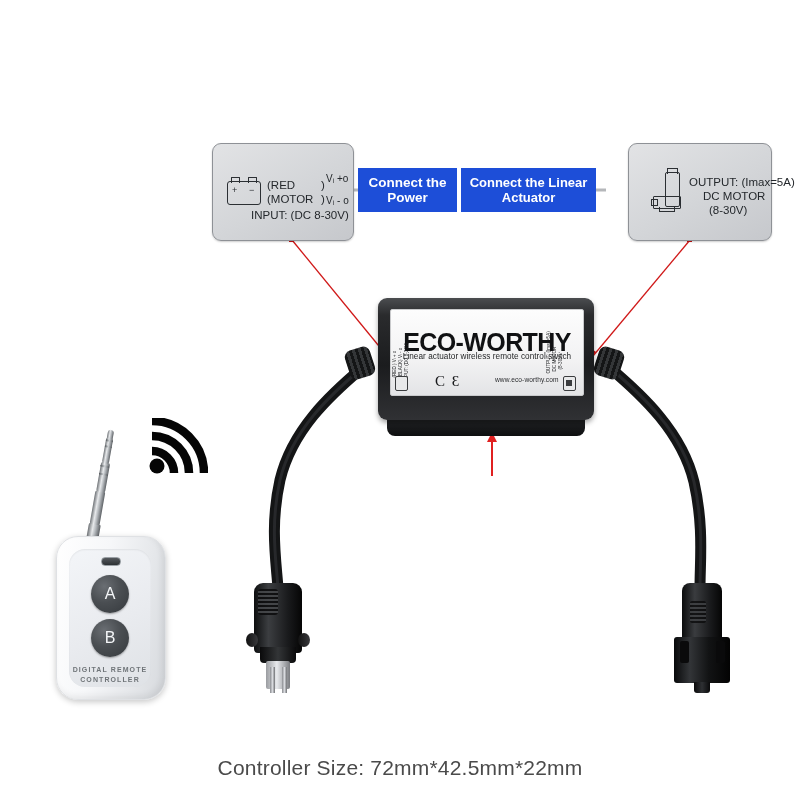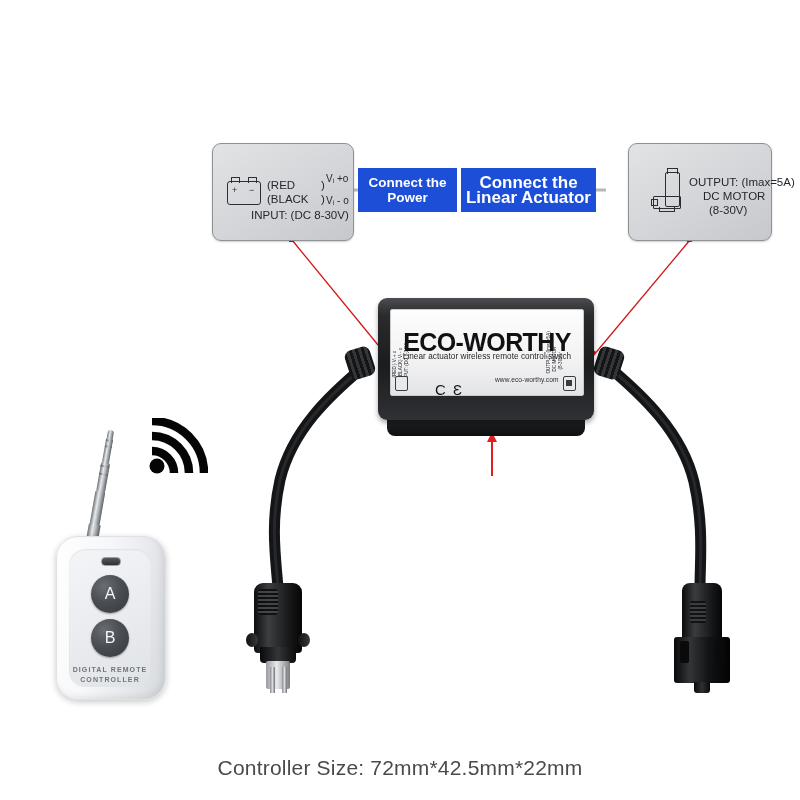--- a/index.html
+++ b/index.html
@@ -98,21 +98,21 @@
   .mt3{left:80px;top:59px;}
 
   
   .red-banner{
     position:absolute;background:#1d4ed8;color:#ffffff;
     font-weight:bold;text-align:center;
     display:flex;align-items:center;justify-content:center;
     line-height:15px;
   }
   .rb-power{left:358px;top:168px;width:99px;height:44px;font-size:13.5px;}
-  .rb-actuator{left:461px;top:168px;width:135px;height:44px;font-size:17px;}
+  .rb-actuator{left:461px;top:168px;width:135px;height:44px;font-size:13px;}
   .rb-receiver{left:383px;top:476px;width:219px;height:28px;font-size:16px;}
 
   
   #leaders{position:absolute;left:0;top:0;width:800px;height:800px;}
 
   
   .device{position:absolute;left:378px;top:298px;width:256px;height:140px;}
   .dev-shell{
     position:absolute;left:0;top:0;width:216px;height:122px;
     background:linear-gradient(180deg,#4b4d50 0%,#2a2b2d 14%,#1b1c1e 55%,#303134 100%);
@@ -132,22 +132,22 @@
   }
   .brand{
     position:absolute;left:0;top:18px;width:192px;text-align:center;
     font-size:25px;font-weight:bold;color:#101113;letter-spacing:-0.6px;
   }
   .tagline{
     position:absolute;left:0;top:42px;width:192px;text-align:center;
     font-size:8.2px;color:#1e2022;letter-spacing:0.05px;white-space:nowrap;
   }
   .ce{
-    position:absolute;left:44px;top:71px;font-size:15px;color:#17181a;
-    font-family:Liberation Sans, sans-serif;letter-spacing:1.5px;
+    position:absolute;left:44px;top:63px;font-size:15px;color:#17181a;
+    font-family:Liberation Serif, serif;letter-spacing:1.5px;
   }
   .site{
     position:absolute;left:104px;top:66px;font-size:6.6px;color:#2b2d2f;
     letter-spacing:0.1px;
   }
   
   .side-text{
     position:absolute;font-size:4.6px;color:#1c1e20;white-space:nowrap;
     transform:rotate(-90deg);transform-origin:left bottom;line-height:5.5px;
   }
@@ -326,21 +326,21 @@
   <div class="spec-box spec-left">
     <div class="spec-inner">
       <div class="batt">
         <div class="nub l"></div>
           <div class="nub r"></div>
         <div class="body"></div>
         <div class="sym p">+</div>
           <div class="sym m">−</div>
       </div>
       <div class="spec-text lbl-red">(RED</div>
-      <div class="spec-text lbl-black">(BLACK</div>
+      <div class="spec-text lbl-black">(MOTOR</div>
       <div class="spec-text" style="left:108px;top:34px;">)</div>
       <div class="spec-text" style="left:108px;top:48px;">)</div>
       <div class="spec-text lbl-vi1">Vᵢ +o</div>
       <div class="spec-text lbl-vi2">Vᵢ - o</div>
       <div class="spec-text lbl-input">INPUT: (DC 8-30V)</div>
     </div>
   </div>
 
   <div class="spec-box spec-right">
     <div class="spec-inner">

